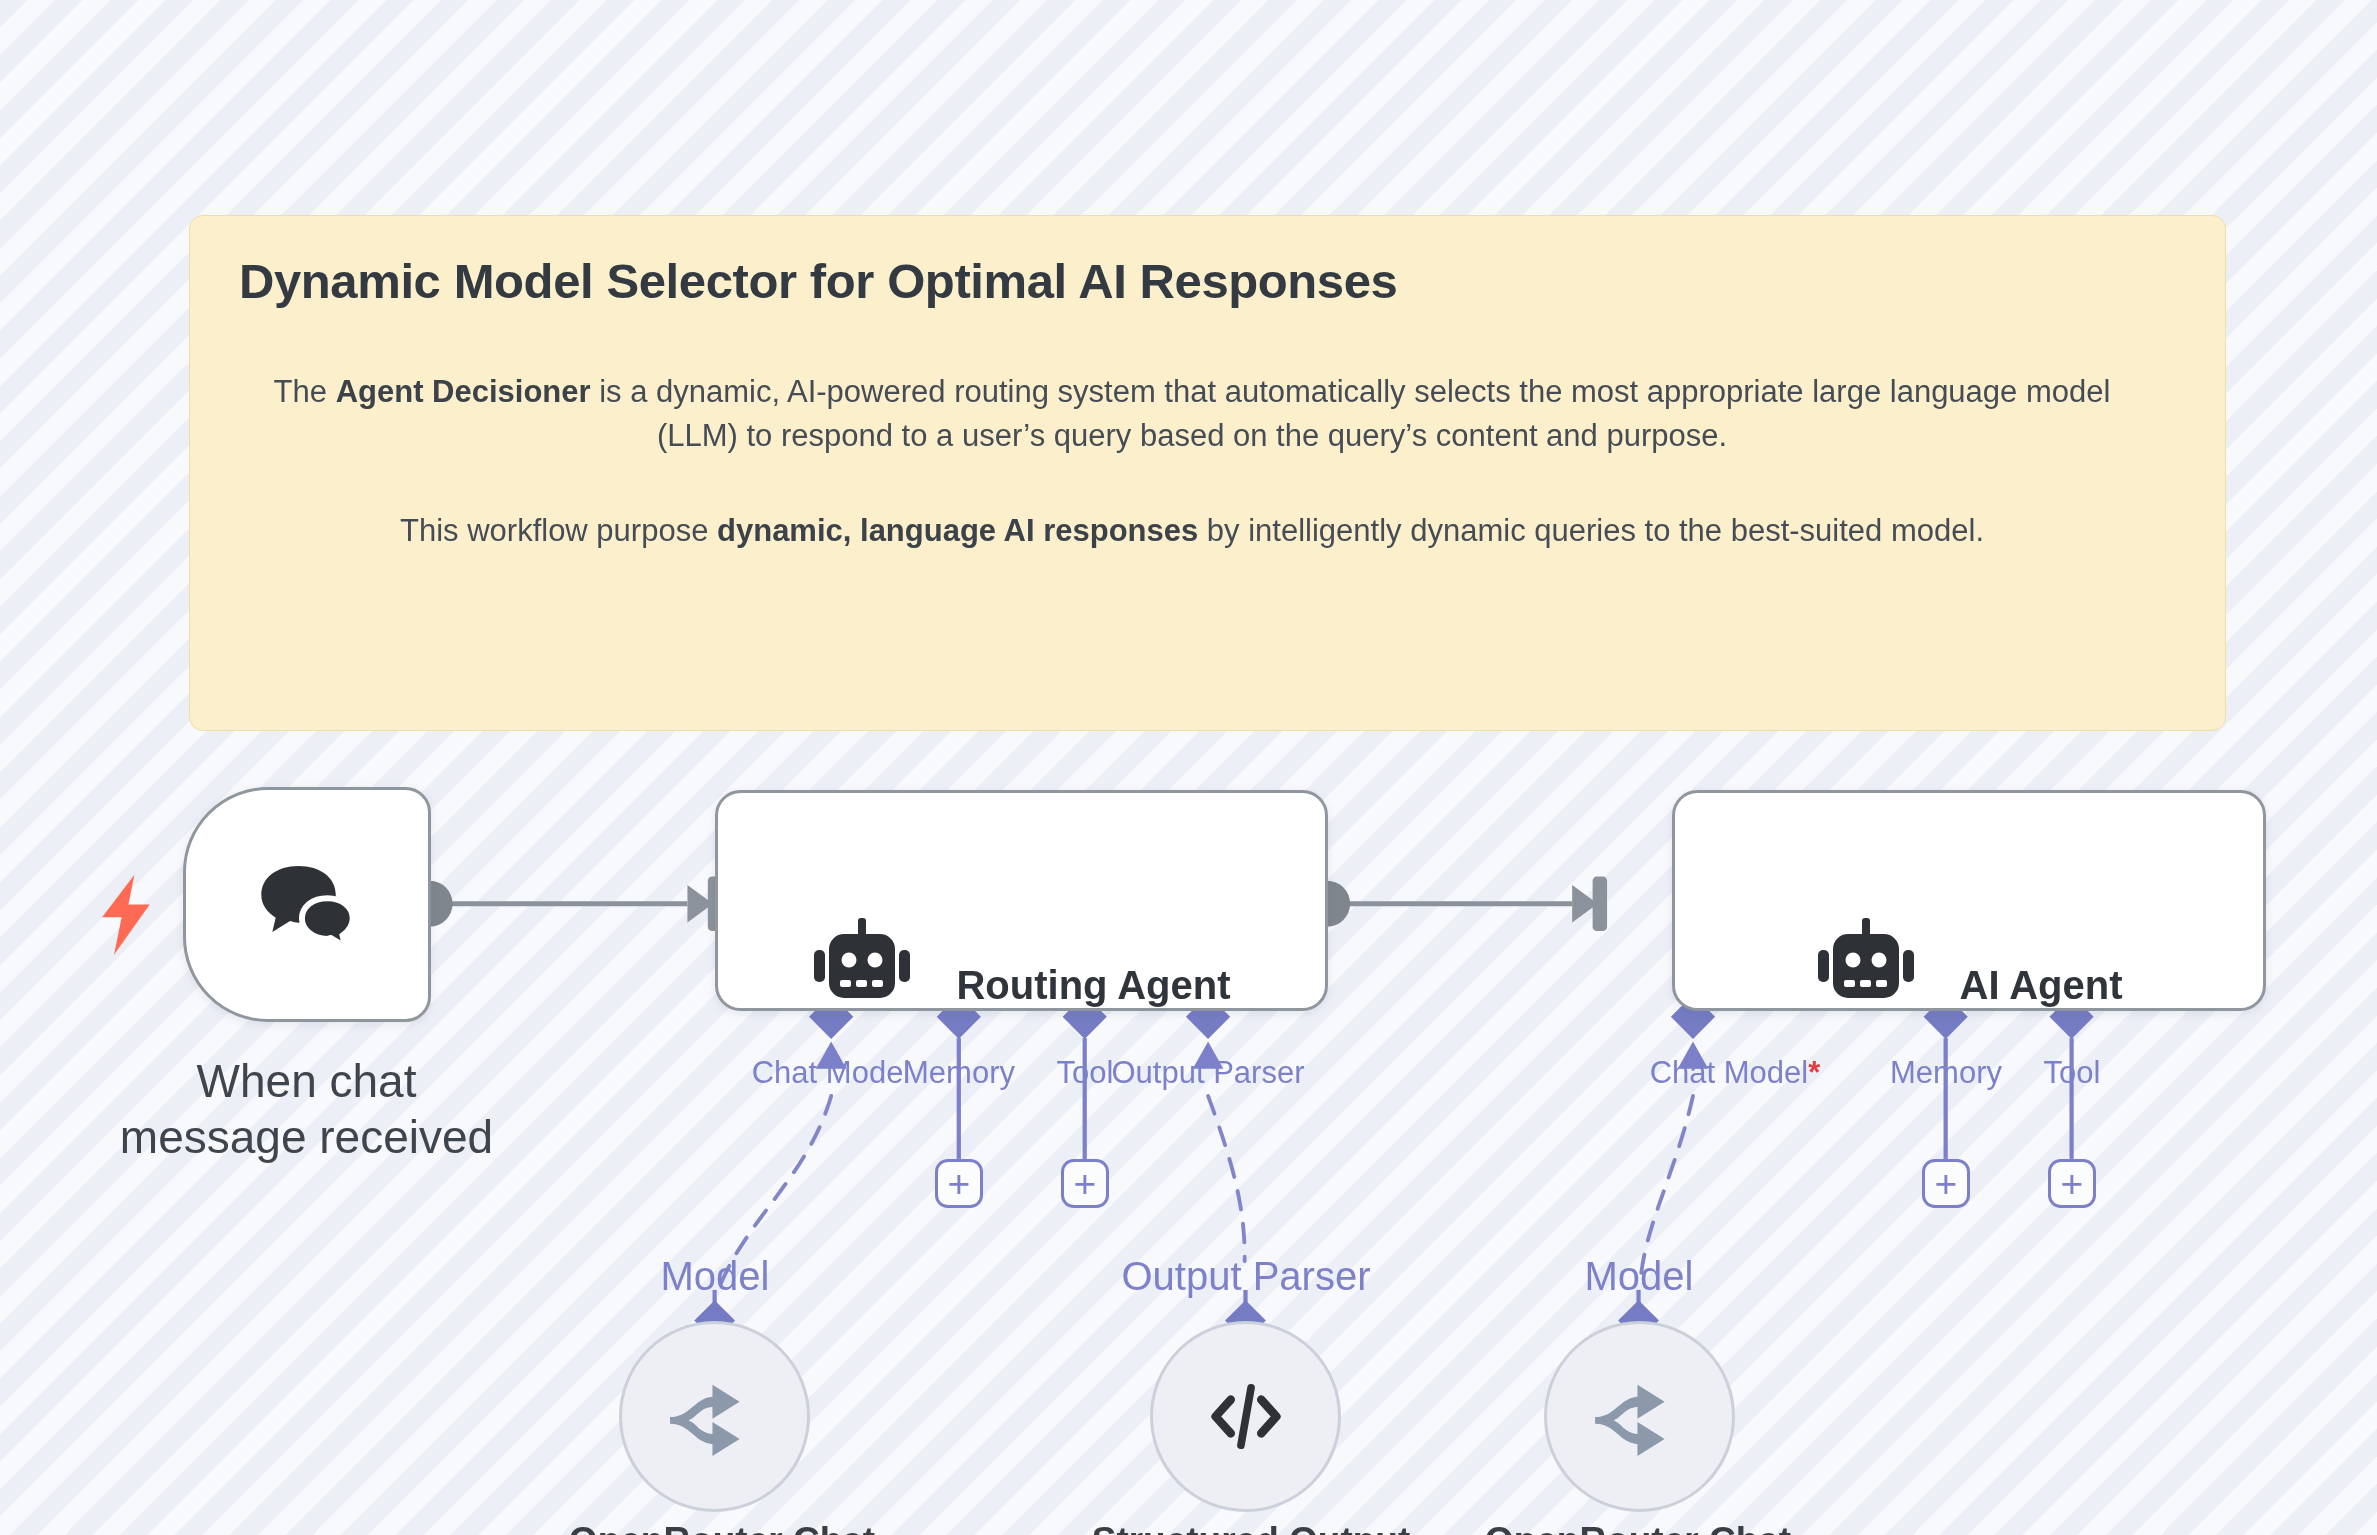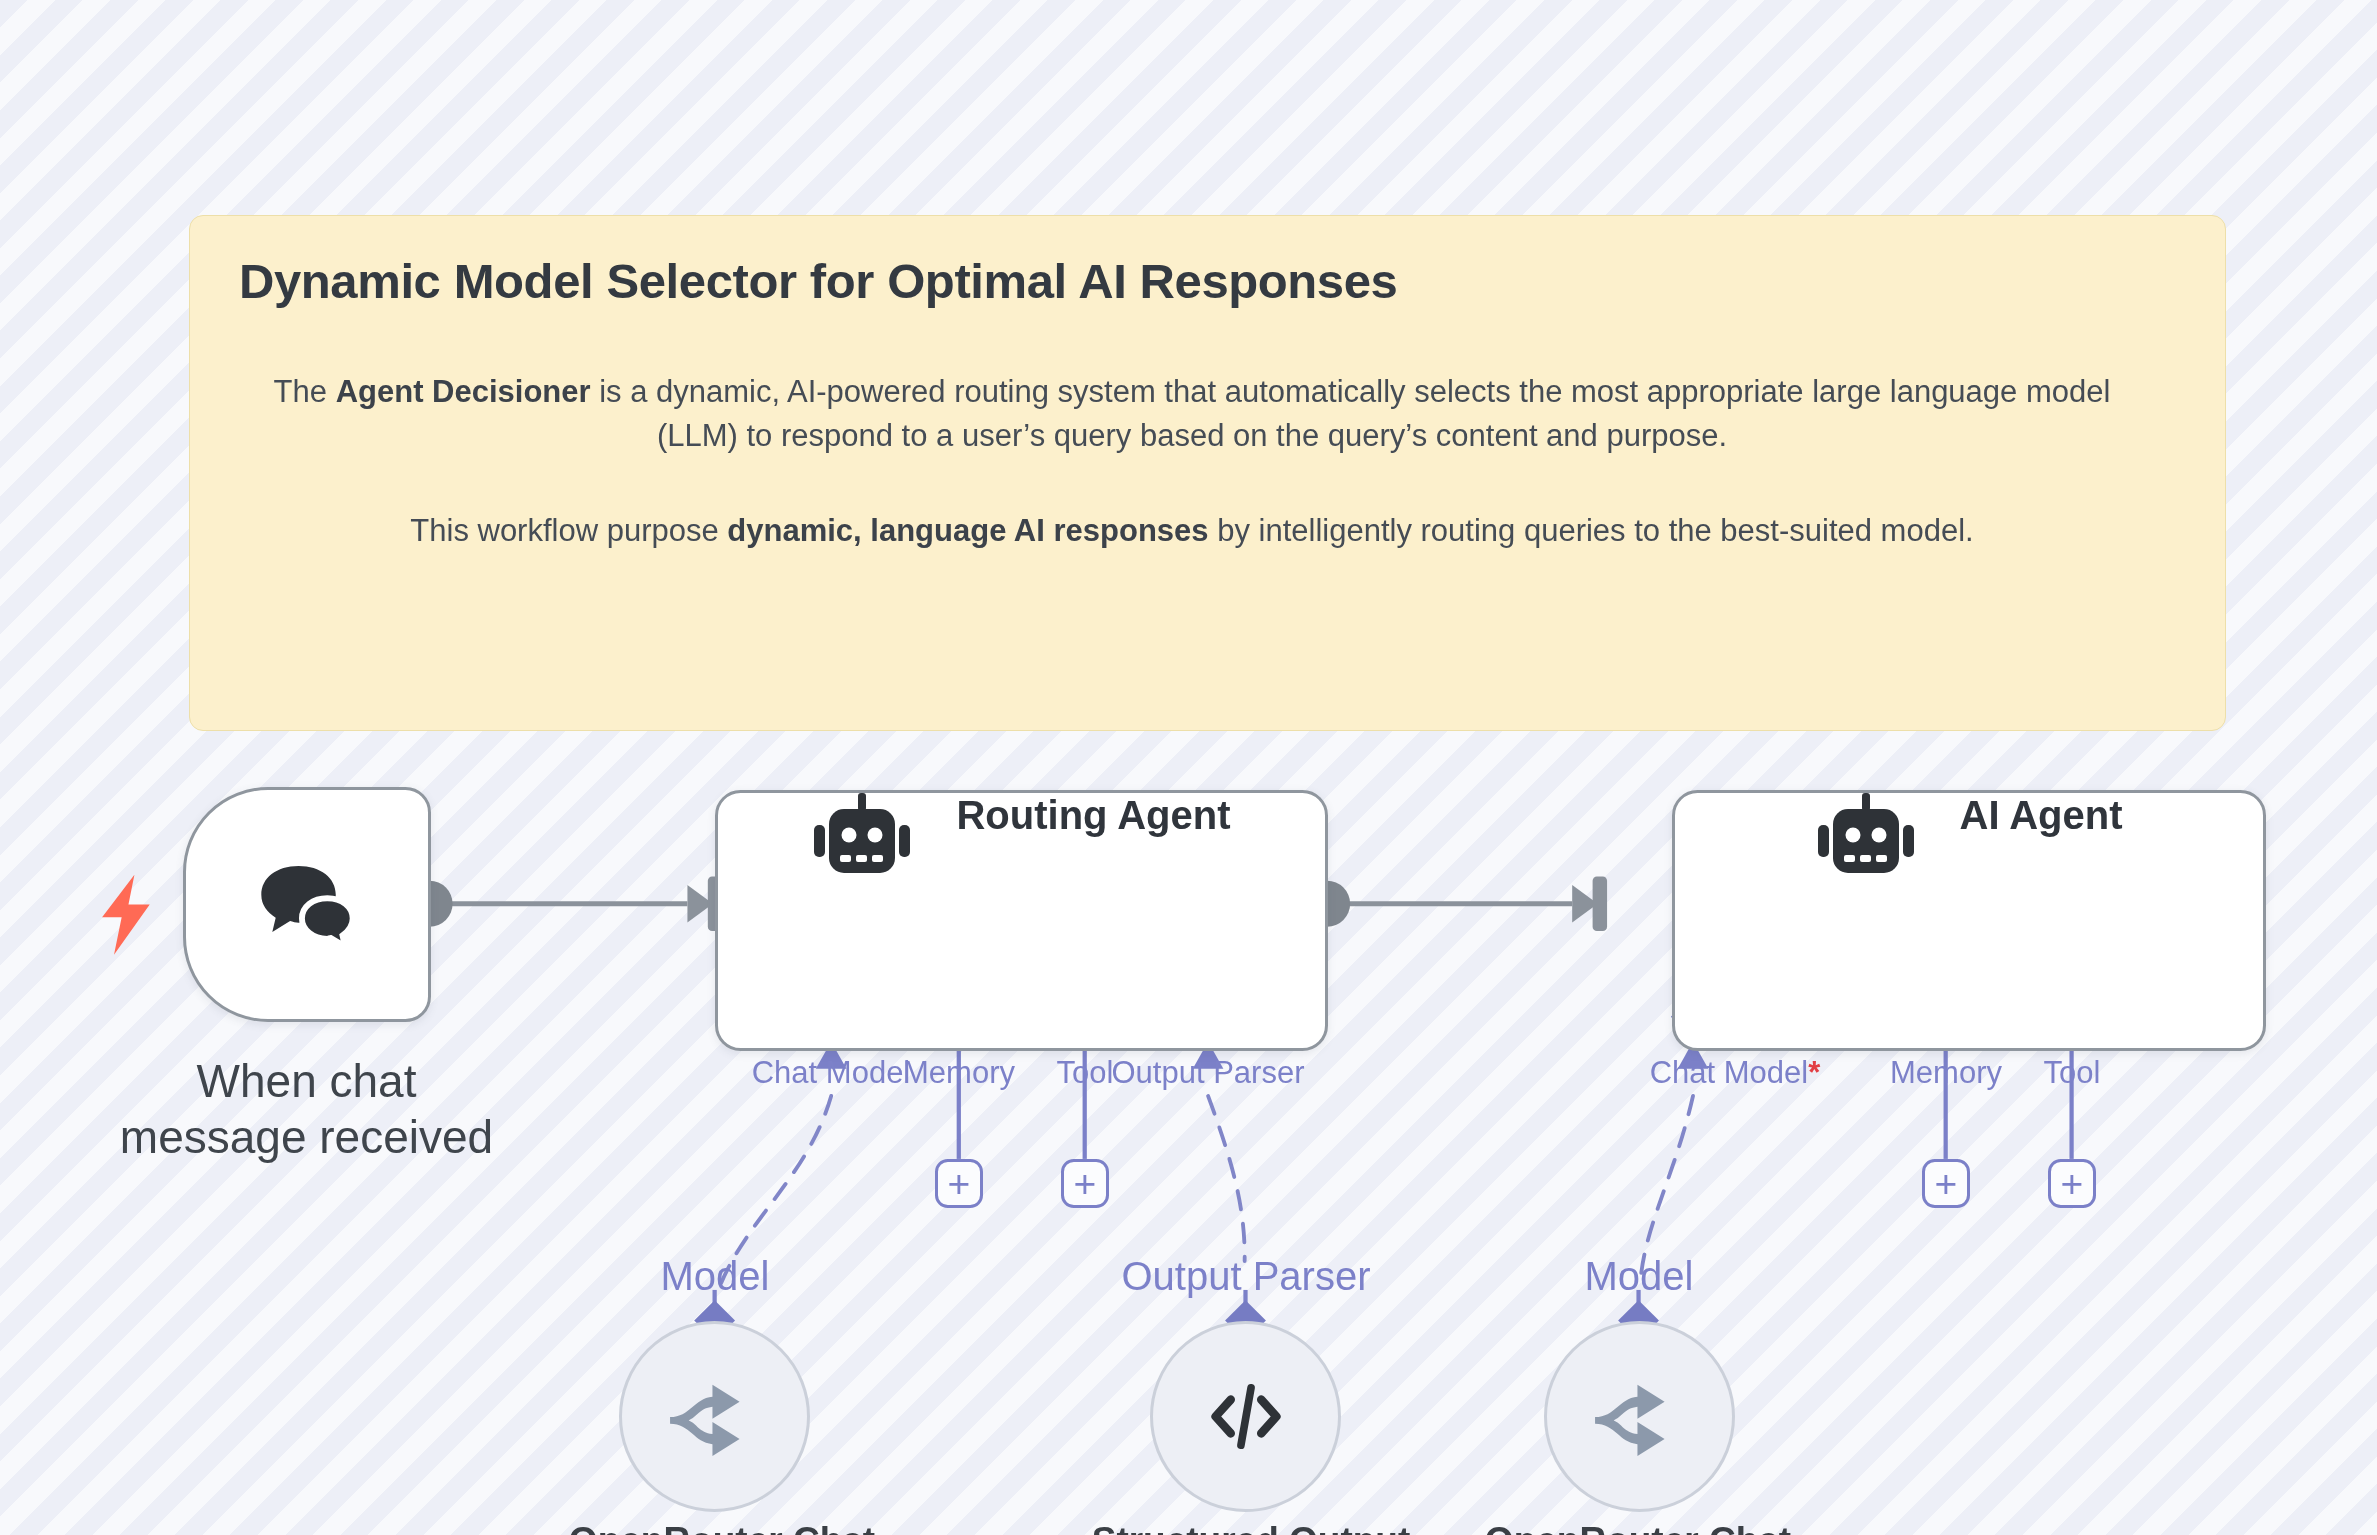--- a/index.html
+++ b/index.html
@@ -34,22 +34,22 @@
   .node{
     position:absolute;background:#ffffff;border:3.4px solid #8f969e;
     box-sizing:border-box;box-shadow:0 2.6px 8.5px rgba(70,80,100,.10);
   }
   .trigger-node{
     left:183px;top:787px;width:248px;height:235px;
     border-radius:85px 25.5px 25.5px 85px;
     display:flex;align-items:center;justify-content:center;
   }
   .agent-node{
-    top:790px;height:261px;border-radius:25.5px;
-    display:flex;align-items:flex-start;justify-content:center;gap:44px;
+    top:790px;height:221px;border-radius:25.5px;
+    display:flex;align-items:flex-end;justify-content:center;gap:44px;
   }
   #routing-node{left:715px;width:613px;}
   #ai-node{left:1672px;width:594px;}
   .agent-title{font-size:40px;font-weight:600;color:#30353c;white-space:nowrap;}
   .node-caption{
     position:absolute;left:109px;top:1053px;width:395px;
     text-align:center;font-size:46px;font-weight:500;color:#3f454c;line-height:1.22;
   }
   
   .port-label{
@@ -124,21 +124,21 @@
     <polygon points="840,1528 864,1552 840,1576 816,1552" fill="#767cc3"></polygon>
     <polygon points="1464,1528 1488,1552 1464,1576 1440,1552" fill="#767cc3"></polygon>
     <polygon points="1926,1528 1950,1552 1926,1576 1902,1552" fill="#767cc3"></polygon>
 
     <path d="M158,1028 L120,1078 L143,1078 L134,1122 L176,1063 L151,1063 Z" fill="#ff6a55"></path>
   </svg>
 
   <div class="sticky">
     <h1>Dynamic Model Selector for Optimal AI Responses</h1>
     <p class="p1"><span>The </span><b>Agent Decisioner</b><span> is a dynamic, AI-powered routing system that automatically selects the most appropriate large language model (LLM) to respond to a user’s query based on the query’s content and purpose.</span></p>
-    <p class="p2"><span>This workflow purpose </span><b>dynamic, language AI responses</b><span> by intelligently routing queries to the best-suited model.</span></p>
+    <p class="p2"><span>This workflow purpose </span><b>dynamic, language AI responses</b><span> by intelligently dynamic queries to the best-suited model.</span></p>
   </div>
 
   <div class="node trigger-node">
     <svg width="102" height="88" viewBox="0 0 120 104">
       <path d="M50 6 C24 6 6 20 6 40 C6 52 13 61 23 67 L19 84 L40 71 C43 72 47 73 50 73 C76 73 94 60 94 40 C94 20 76 6 50 6 Z" fill="#2e3237"></path>
       <path d="M84 44 C101 44 114 54 114 68 C114 77 109 83 102 88 L105 101 L88 91 C87 91 85 92 84 92 C67 92 54 81 54 68 C54 54 67 44 84 44 Z" fill="#2e3237" stroke="#ffffff" stroke-width="7"></path>
     </svg>
   </div>
   <div class="node-caption">When chat message received</div>
 

